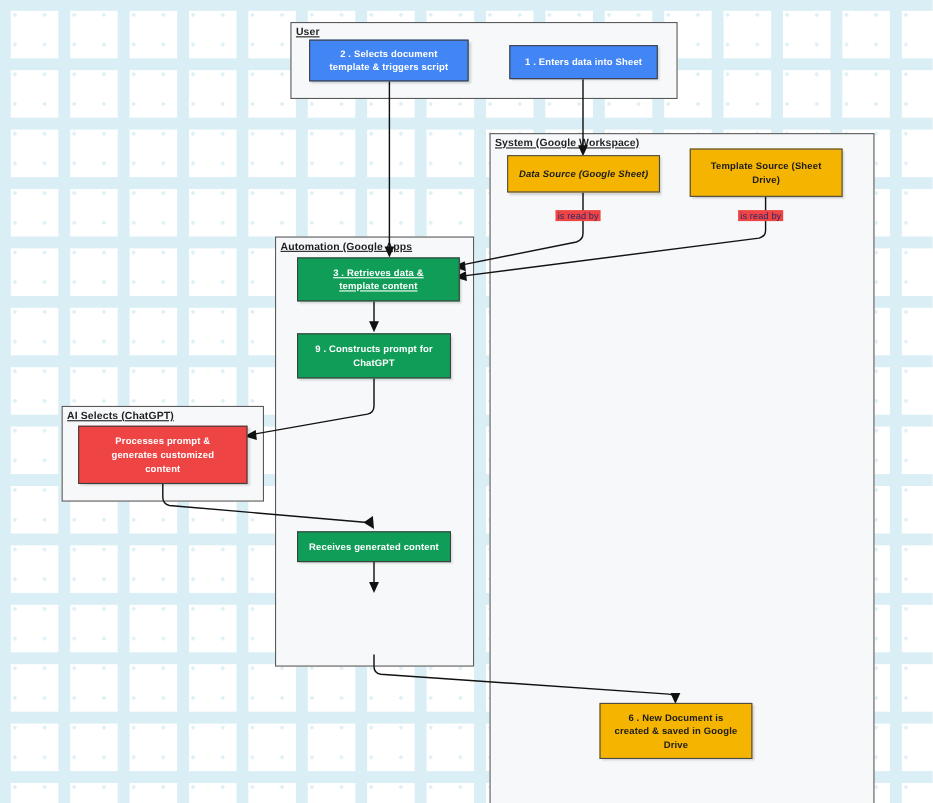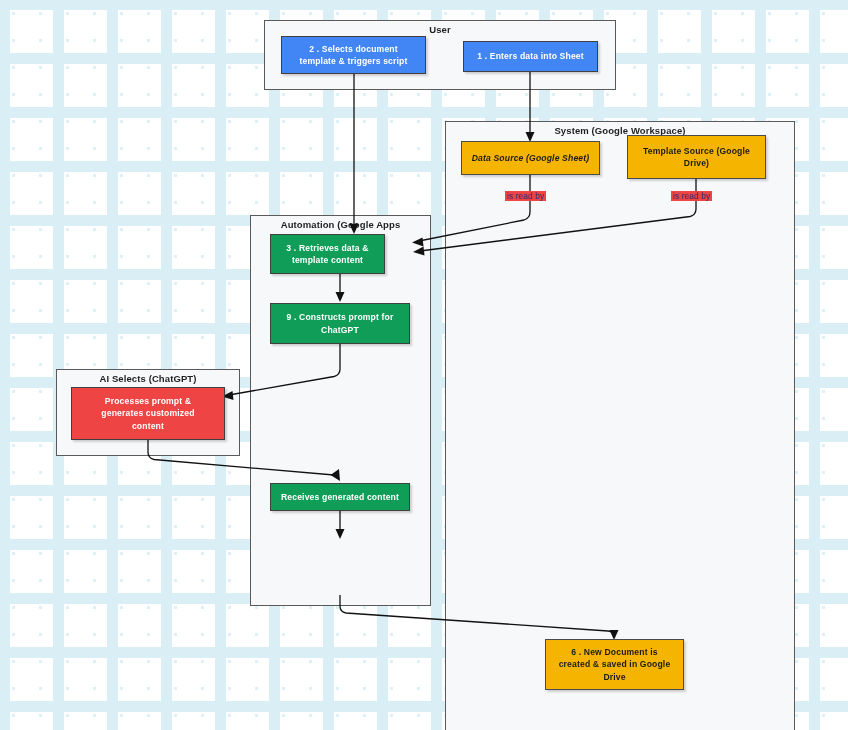--- a/index.html
+++ b/index.html
@@ -70,29 +70,29 @@
     z-index: 2;
     background: #f7f8f9;
     border: 1.2px solid #5a5a5a;
     box-sizing: border-box;
   }
   .subgraph-title {
     position: absolute;
     left: 0;
     right: 0;
     top: 3px;
-    text-align: center;
     font-size: 9.5px;
     font-weight: bold;
     color: #1f1f1f;
     letter-spacing: 0.1px;
     white-space: nowrap;
     overflow: hidden;
     padding: 0 4px;
     box-sizing: border-box;
+    text-decoration: underline;
   }
 
   
   .node {
     position: absolute;
     z-index: 4;
     box-sizing: border-box;
     display: flex;
     align-items: center;
     justify-content: center;
@@ -188,25 +188,25 @@
   <div class="node blue" style="left:281px; top:36px; width:145px; height:38px;">
     <span>2 . Selects document
 template &amp; triggers script</span>
   </div>
 
   <div class="node orange" style="left:461px; top:141px; width:139px; height:34px;font-style:italic;">
     <span>Data Source (Google Sheet)</span>
   </div>
 
   <div class="node orange" style="left:627px; top:135px; width:139px; height:44px;">
-    <span>Template Source (Google
+    <span>Template Source (Sheet
 Drive)</span>
   </div>
 
-  <div class="node green" style="left:270px; top:234px; width:115px; height:40px;">
+  <div class="node green" style="left:270px; top:234px; width:148px; height:40px;text-decoration:underline;">
     <span>3 . Retrieves data &amp;
 template content</span>
   </div>
 
   <div class="node green" style="left:270px; top:303px; width:140px; height:41px;">
     <span>9 . Constructs prompt for
 ChatGPT</span>
   </div>
 
   <div class="node red" style="left:71px; top:387px; width:154px; height:53px;">

